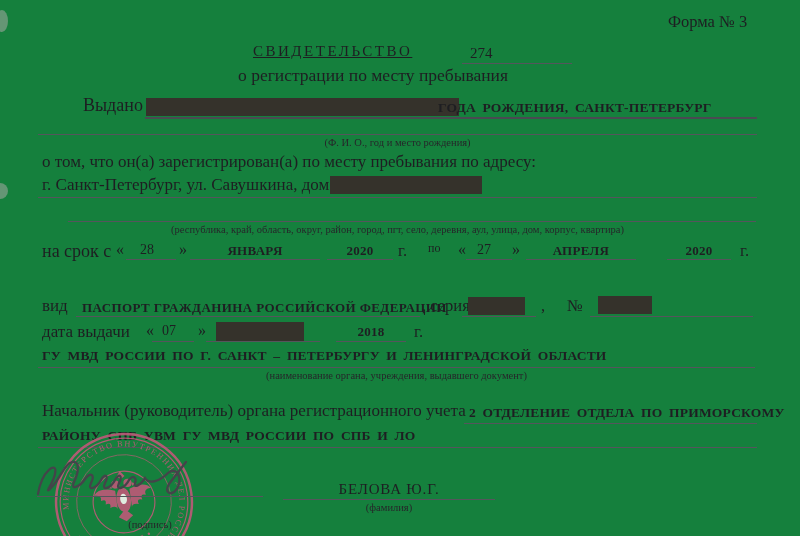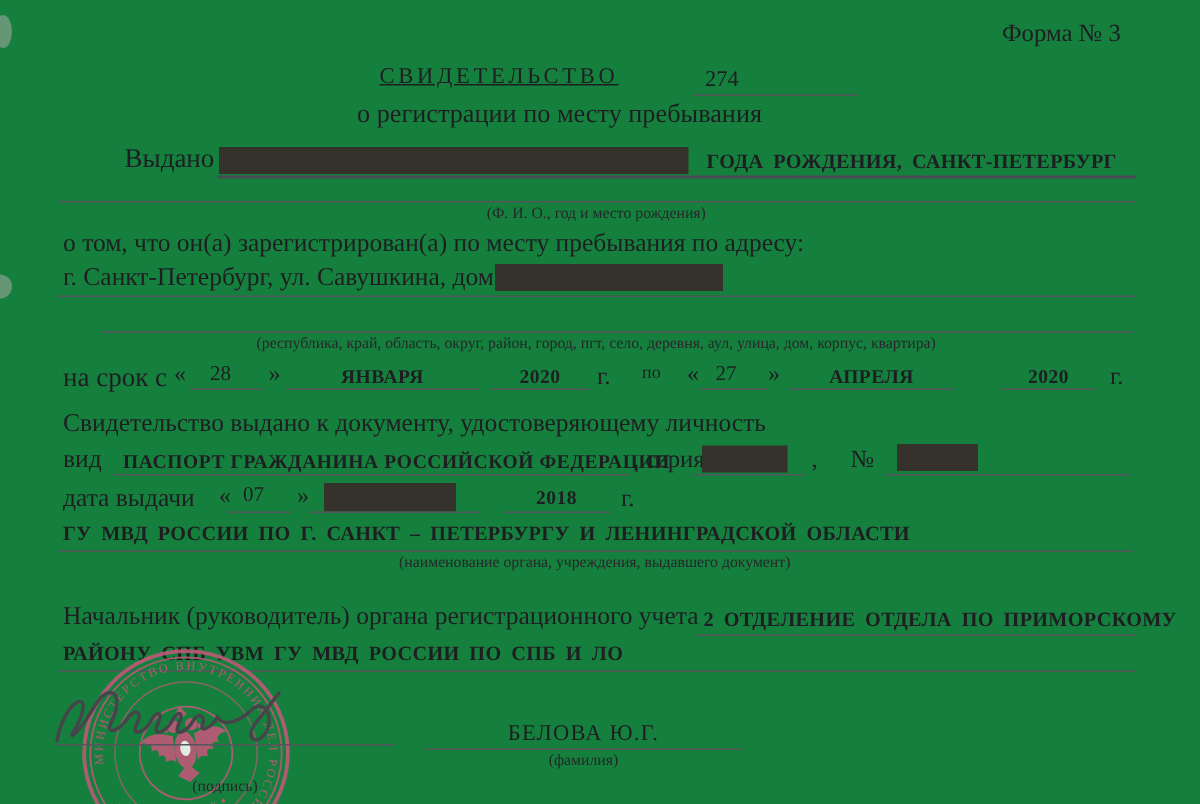--- a/index.html
+++ b/index.html
@@ -32,21 +32,21 @@
 
   <div class="abs" style="left:668px; top:12px; font-size:16.5px;">Форма № 3</div>
 
   <div class="abs" style="left:253px; top:43px; font-size:15px; letter-spacing:2.5px;text-decoration:underline;">СВИДЕТЕЛЬСТВО</div>
   <div class="abs" style="left:470px; top:45px; font-size:15px;">274</div>
   <div class="rule" style="left:462px; top:63px; width:110px;"></div>
   <div class="abs" style="left:238px; top:65px; font-size:17.5px;">о регистрации по месту пребывания</div>
 
   <div class="abs big" style="left:83px; top:95px;">Выдано</div>
   <div class="redact" style="left:146px; top:98px; width:313px; height:18px;"></div>
-  <div class="abs caps" style="left:471px; top:100px;">ГОДА РОЖДЕНИЯ, САНКТ-ПЕТЕРБУРГ</div>
+  <div class="abs caps" style="left:438px; top:100px;">ГОДА РОЖДЕНИЯ, САНКТ-ПЕТЕРБУРГ</div>
   <div class="rule2" style="left:145px; top:117px; width:612px;"></div>
   <div class="rule" style="left:38px; top:134px; width:719px;"></div>
   <div class="cap" style="left:38px; top:137px; width:719px;">(Ф. И. О., год и место рождения)</div>
 
   <div class="abs txt" style="left:42px; top:152px;">о том, что он(а) зарегистрирован(а) по месту пребывания по адресу:</div>
   <div class="abs txt" style="left:42px; top:175px;">г. Санкт-Петербург, ул. Савушкина, дом</div>
   <div class="redact" style="left:330px; top:176px; width:152px; height:18px;"></div>
   <div class="rule" style="left:38px; top:197px; width:719px;"></div>
   <div class="rule" style="left:68px; top:221px; width:688px;"></div>
   <div class="cap" style="left:38px; top:224px; width:719px;">(республика, край, область, округ, район, город, пгт, село, деревня, аул, улица, дом, корпус, квартира)</div>
@@ -65,21 +65,20 @@
   <div class="abs quote" style="left:458px; top:241px;">«</div>
   <div class="abs num" style="left:477px; top:242px;">27</div>
   <div class="rule" style="left:466px; top:259px; width:46px;"></div>
   <div class="abs quote" style="left:512px; top:241px;">»</div>
   <div class="abs capsline center" style="left:526px; top:243px; width:110px;">АПРЕЛЯ</div>
   <div class="rule" style="left:526px; top:259px; width:110px;"></div>
   <div class="abs capsline center" style="left:667px; top:243px; width:64px;">2020</div>
   <div class="rule" style="left:667px; top:259px; width:64px;"></div>
   <div class="abs" style="left:740px; top:241px; font-size:16.5px;">г.</div>
 
-  <div class="abs txt" style="left:42px; top:272px;">Свидетельство выдано к документу, удостоверяющему личность</div>
 
   <div class="abs txt" style="left:42px; top:296px;">вид</div>
   <div class="abs capsline" style="left:82px; top:300px; letter-spacing:.4px;">ПАСПОРТ ГРАЖДАНИНА РОССИЙСКОЙ ФЕДЕРАЦИИ</div>
   <div class="rule" style="left:76px; top:316px; width:344px;"></div>
   <div class="abs" style="left:422px; top:296px; font-size:16.5px;">, серия</div>
   <div class="redact" style="left:468px; top:297px; width:57px; height:18px;"></div>
   <div class="rule" style="left:462px; top:316px; width:74px;"></div>
   <div class="abs" style="left:541px; top:296px; font-size:16.5px;">,</div>
   <div class="abs" style="left:567px; top:296px; font-size:16.5px;">№</div>
   <div class="redact" style="left:598px; top:296px; width:54px; height:18px;"></div>

